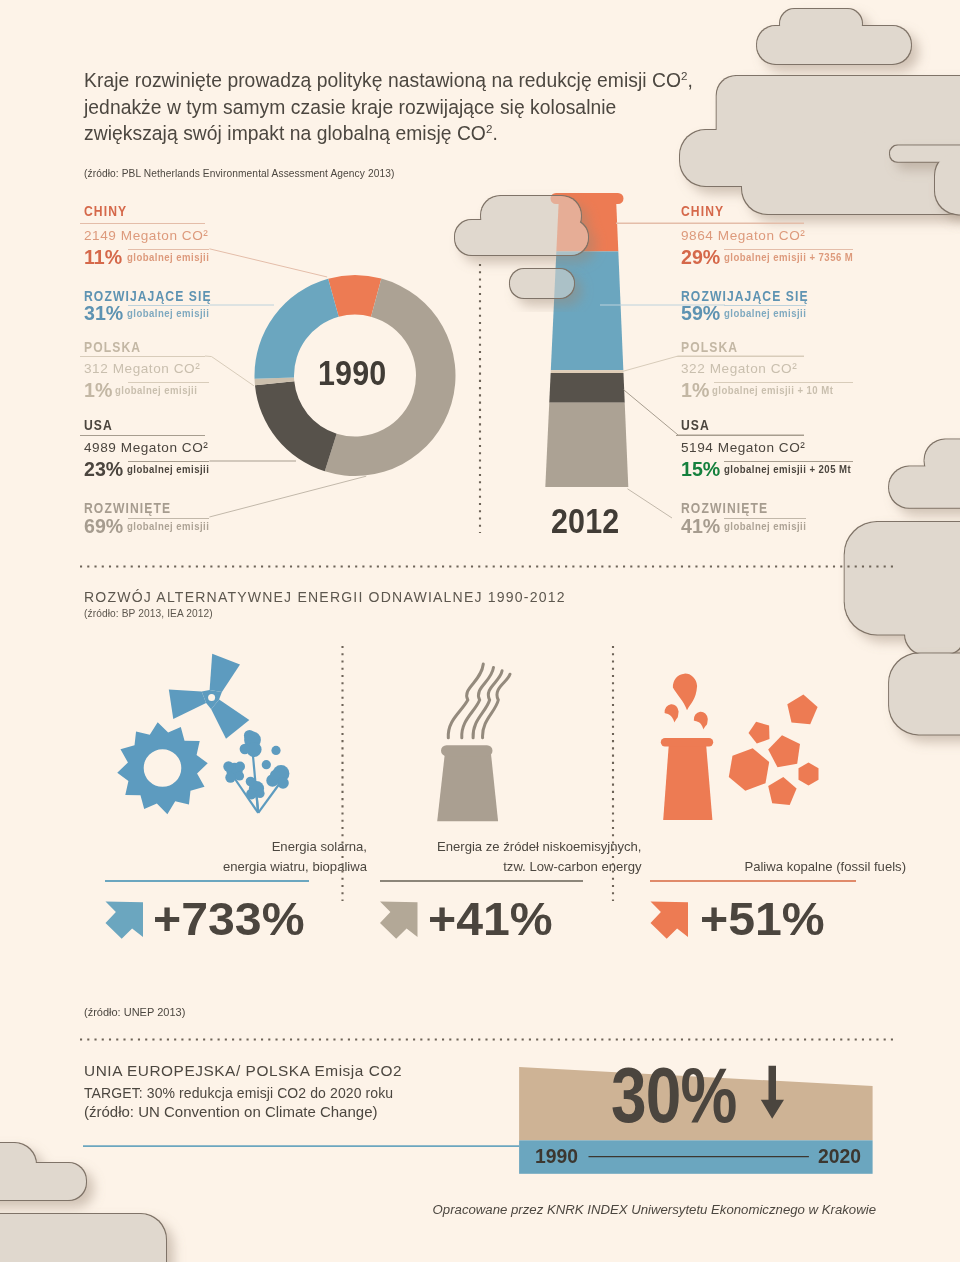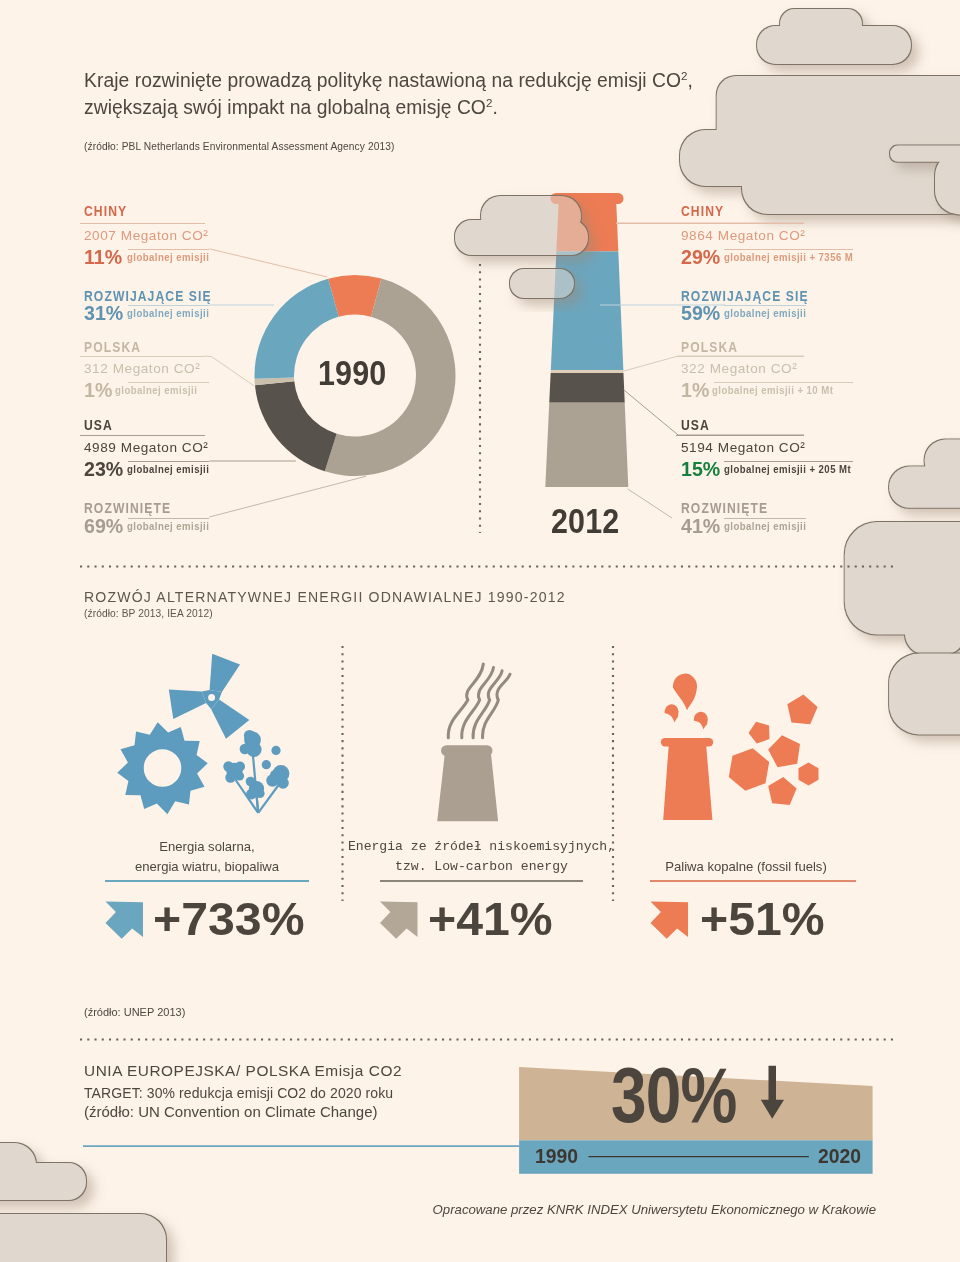--- a/index.html
+++ b/index.html
@@ -45,21 +45,21 @@
   #stacklabel{
     position:absolute;left:551px;top:504px;
     font-size:34.4px;line-height:34px;font-weight:bold;color:#413c36;letter-spacing:0.2px;
     transform:scaleX(0.885);transform-origin:0 0;
   }
 
   
   #renewtitle{left:84px;top:590px;font-size:14.8px;line-height:14px;letter-spacing:1.25px;color:#5d574e;white-space:nowrap;
      transform:scaleX(0.95);transform-origin:0 0;}
   #renewsrc{left:84px;top:609px;font-size:10.2px;line-height:10px;color:#5d574e;letter-spacing:0.1px;}
-  .rcap{position:absolute;text-align:center;font-size:13.1px;color:#4c4740;line-height:19.9px;}
+  .rcap{position:absolute;text-align:right;font-size:13.1px;color:#4c4740;line-height:19.9px;}
   .rval{position:absolute;font-size:45.5px;line-height:45px;font-weight:bold;color:#4b453e;letter-spacing:0px;
      transform:scaleX(1.06);transform-origin:0 0;}
   .rline{position:absolute;height:2px;}
 
   
   #targets{left:83px;top:984px;font-size:15.5px;line-height:16px;color:#4c4740;white-space:nowrap;}
   #targets .big{font-size:27.7px;font-weight:bold;color:#4b453e;letter-spacing:0px;}
   #targetsrc{left:84px;top:1007px;font-size:11px;line-height:10px;color:#4c4740;}
 
   
@@ -187,37 +187,38 @@
           <rect x="540" y="402.7" width="96" height="85.30000000000001" fill="#aca294"></rect>
         </g>
         <path d="M556 193 h62 a5 5 0 0 1 0 11 h-62 a5 5 0 0 1 0 -11 Z" fill="#ed7b53"></path>
       </g>
   </svg>
 </div>
 <div class="layer" id="main">
 
   <div class="abs" id="headline">
     <div class="hl"><span>Kraje rozwinięte prowadzą politykę nastawioną na redukcję emisji CO</span><sup>2</sup><span>,</span></div>
+    <div class="hl">jednakże w tym samym czasie kraje rozwijające się kolosalnie</div>
     <div class="hl"><span>zwiększają swój impakt na globalną emisję CO</span><sup>2</sup><span>.</span></div>
     <div class="src">(źródło: PBL Netherlands Environmental Assessment Agency 2013)</div>
   </div>
 
   <div class="abs" id="renewtitle">ROZWÓJ ALTERNATYWNEJ ENERGII ODNAWIALNEJ 1990-2012</div>
   <div class="abs" id="renewsrc">(źródło: BP 2013, IEA 2012)</div>
   <div id="renew-cols">
       <div class="rcap" style="left: 47px; width: 320px; top: 837px;">
         <div>Energia solarna,</div>
         <div>energia wiatru, biopaliwa</div>
       </div>
       <div class="rline" style="left: 105px; top: 880px; width: 204px; background: rgb(107, 166, 191);"></div>
       <svg width="960" height="60" style="position:absolute;left:0;top:895px;">
         <polygon points="105.5,6.5 143,7.2999999999999545 143,42.10000000000002 132.10000000000002,33.60000000000002 121.7,43.700000000000045 105.5,28.100000000000023 115.89999999999999,17.100000000000023" fill="#6ba6bf"></polygon>
       </svg>
       <div class="rval" style="left: 153px; top: 896.5px;">+733%</div>
-      <div class="rcap" style="left: 321.5px; width: 320px; top: 837px; font-family: Liberation Mono, monospace;">
+      <div class="rcap" style="left: 321.5px; width: 320px; top: 837px;">
         <div>Energia ze źródeł niskoemisyjnych,</div>
         <div>tzw. Low-carbon energy</div>
       </div>
       <div class="rline" style="left: 380px; top: 880px; width: 203px; background: rgb(140, 133, 121);"></div>
       <svg width="960" height="60" style="position:absolute;left:0;top:895px;">
         <polygon points="380,6.5 417.5,7.2999999999999545 417.5,42.10000000000002 406.6,33.60000000000002 396.2,43.700000000000045 380,28.100000000000023 390.4,17.100000000000023" fill="#b3a897"></polygon>
       </svg>
       <div class="rval" style="left: 428px; top: 896.5px;">+41%</div>
       <div class="rcap" style="left: 586px; width: 320px; top: 856.5px;">
         <div>Paliwa kopalne (fossil fuels)</div>
@@ -323,21 +324,21 @@
       <line x1="80" y1="1039.5" x2="898" y2="1039.5" stroke="#6d6357" stroke-width="2.1" stroke-dasharray="2.1 5.14" stroke-linecap="butt"></line>
       <line x1="480" y1="264" x2="480" y2="533" stroke="#6d6357" stroke-width="2.1" stroke-dasharray="2.1 5.14" stroke-linecap="butt"></line>
       <line x1="342.5" y1="646" x2="342.5" y2="901" stroke="#6d6357" stroke-width="2.1" stroke-dasharray="2.1 5.14" stroke-linecap="butt"></line>
       <line x1="613" y1="646" x2="613" y2="901" stroke="#6d6357" stroke-width="2.1" stroke-dasharray="2.1 5.14" stroke-linecap="butt"></line>
     </svg>
 
   <div id="left-stats">
       <div class="stat">
         <div class="nm" style="left:84px;top:203px;color:#d5684a">CHINY</div>
         <div class="rule" style="left:80px;top:223px;width:125px;background:#e4bda9"></div>
-        <div class="amt" style="left:84px;top:229px;color:#dd9a7c">2007 Megaton CO²</div>
+        <div class="amt" style="left:84px;top:229px;color:#dd9a7c">2149 Megaton CO²</div>
         <div class="pct" style="left:84px;top:247px;color:#d5684a">11%</div>
         <div class="unit" style="left:126.5px;top:251px;color:#dd9a7c">globalnej emisjii</div>
         <div class="rule" style="left:128.3px;top:249px;width:81.1px;background:#e4bda9"></div>
       </div>
       <div class="stat">
         <div class="nm" style="left:84px;top:288px;color:#5e93b2">ROZWIJAJĄCE SIĘ</div>
         <div class="pct" style="left:84px;top:303px;color:#5e93b2">31%</div>
         <div class="unit" style="left:126.5px;top:307px;color:#7fa9bf">globalnej emisjii</div>
         <div class="rule" style="left:128.3px;top:305px;width:81.1px;background:#bdd2dc"></div>
       </div>

